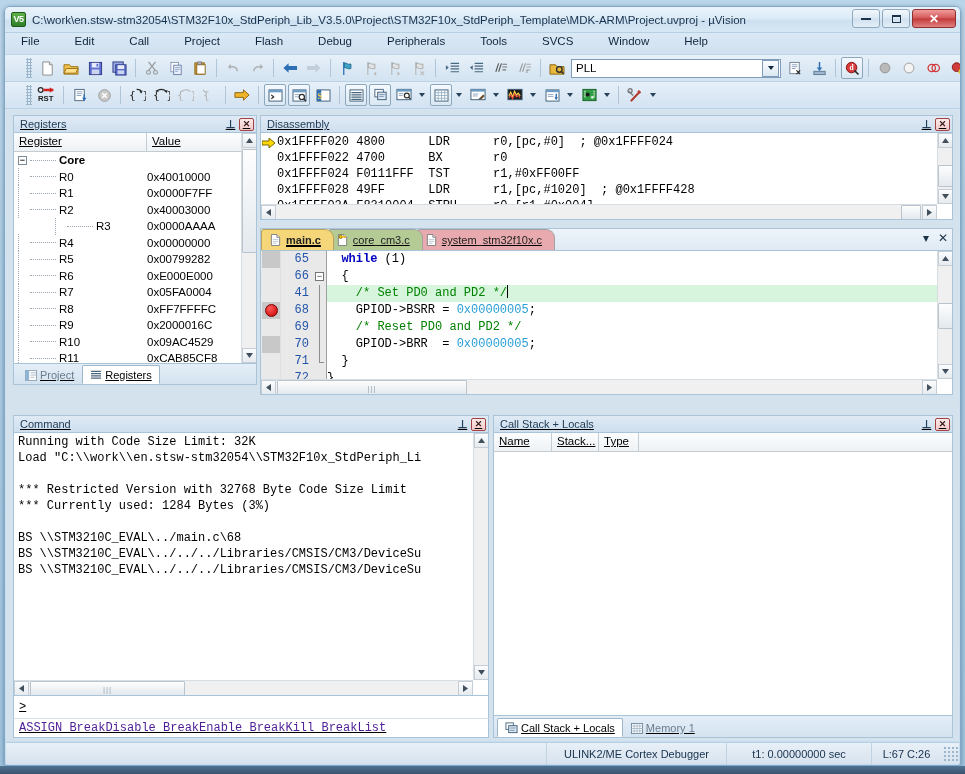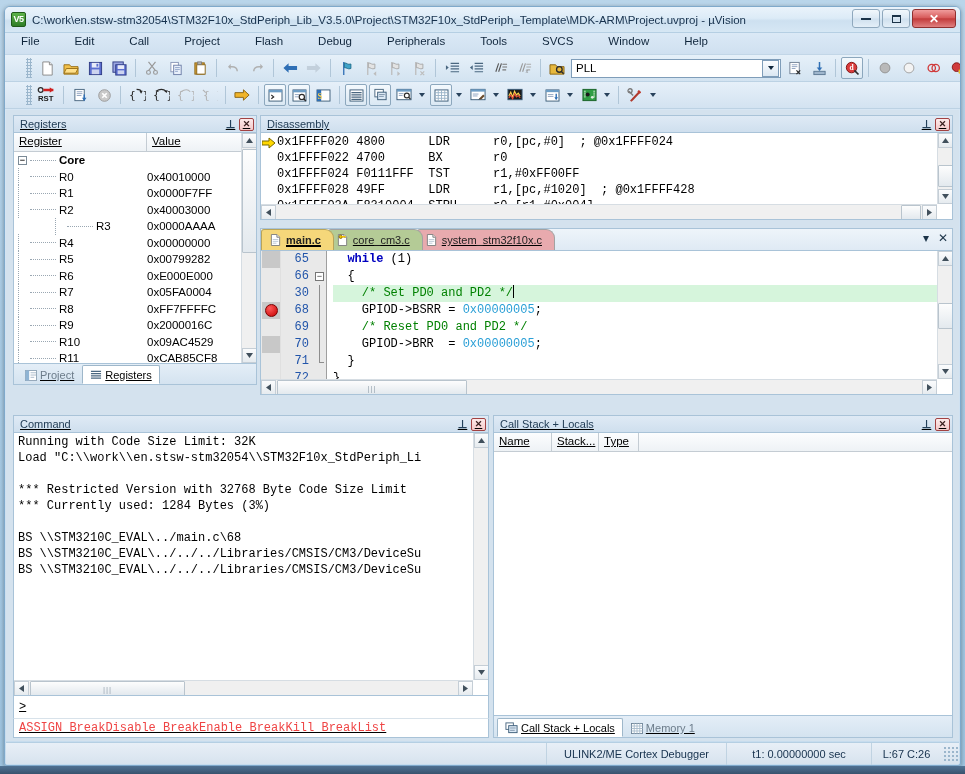--- a/index.html
+++ b/index.html
@@ -315,21 +315,21 @@
   }
   .fold-line {
     position: absolute; left: 6px; width: 1px; background: #8d8d8d;
   }
   .fold-end {
     position: absolute; left: 6px; width: 5px; height: 1px; background: #8d8d8d;
   }
   .code-text {
     flex: 1; position: relative;
     font-family: "Liberation Mono", monospace; font-size: 12px;
-    padding-left: 6px; overflow: hidden;
+    overflow: hidden;
   }
   .cline { height: 17px; white-space: pre; line-height: 17px; }
   .cline.hl { background: #d6f5dc; }
   .kw { color: #0000c0; font-weight: bold; }
   .cm { color: #008000; }
   .num { color: #2a9fd6; }
   .caret-bar {
     display: inline-block; width: 1px; height: 13px;
     background: #000; vertical-align: -2px;
   }
@@ -346,21 +346,21 @@
     border-left: 1px solid #a9c3d8; border-right: 1px solid #a9c3d8;
     font-family: "Liberation Mono", monospace; font-size: 12px;
     display: flex; align-items: center; padding-left: 5px;
     flex: none;
   }
   .cmd-help {
     height: 20px; background: #fff;
     border: 1px solid #a9c3d8; border-top: 1px solid #d8e2ea;
     font-family: "Liberation Mono", monospace; font-size: 12px;
     display: flex; align-items: center; padding-left: 5px;
-    flex: none; color: #ef4444;
+    flex: none; color: #4c1d95;
   }
 
   
   .statusbar {
     position: absolute; left: 1px; right: 1px; bottom: 1px; height: 22px;
     background: linear-gradient(180deg,#e8eff7,#d7e3ee);
     border-top: 1px solid #b5cfe3;
     display: flex; align-items: center;
     font-size: 11px; color: #16314d;
   }
@@ -1051,21 +1051,21 @@
           <div class="code-area">
             <div class="bp-gutter" id="bp-gutter">
                 <div class="bp-mark" style="top: 0px;"></div>
                 <div class="bp-mark" style="top: 51px;"></div>
                 <div class="bp-dot" style="top: 53px;"></div>
                 <div class="bp-mark" style="top: 85px;"></div>
               </div>
             <div class="num-gutter" id="num-gutter">
                 <div style="height: 17px; line-height: 17px;">65</div>
                 <div style="height: 17px; line-height: 17px;">66</div>
-                <div style="height: 17px; line-height: 17px;">30</div>
+                <div style="height: 17px; line-height: 17px;">41</div>
                 <div style="height: 17px; line-height: 17px;">68</div>
                 <div style="height: 17px; line-height: 17px;">69</div>
                 <div style="height: 17px; line-height: 17px;">70</div>
                 <div style="height: 17px; line-height: 17px;">71</div>
                 <div style="height: 17px; line-height: 17px;">72</div>
               </div>
             <div class="fold-gutter" id="fold-gutter">
                 <div class="fold-box" style="top: 21px;">−</div>
                 <div class="fold-line" style="top: 34px; height: 17px;"></div>
                 <div class="fold-line" style="top: 51px; height: 17px;"></div>

